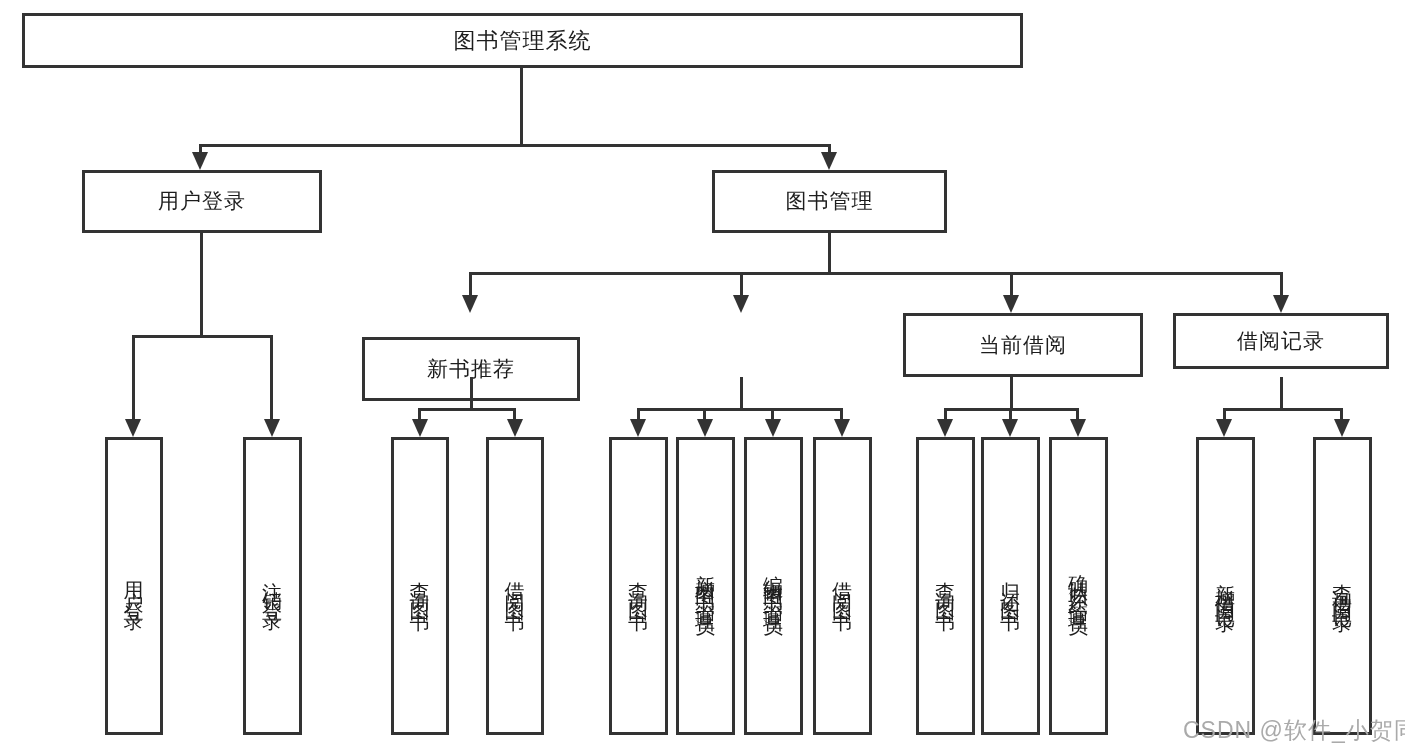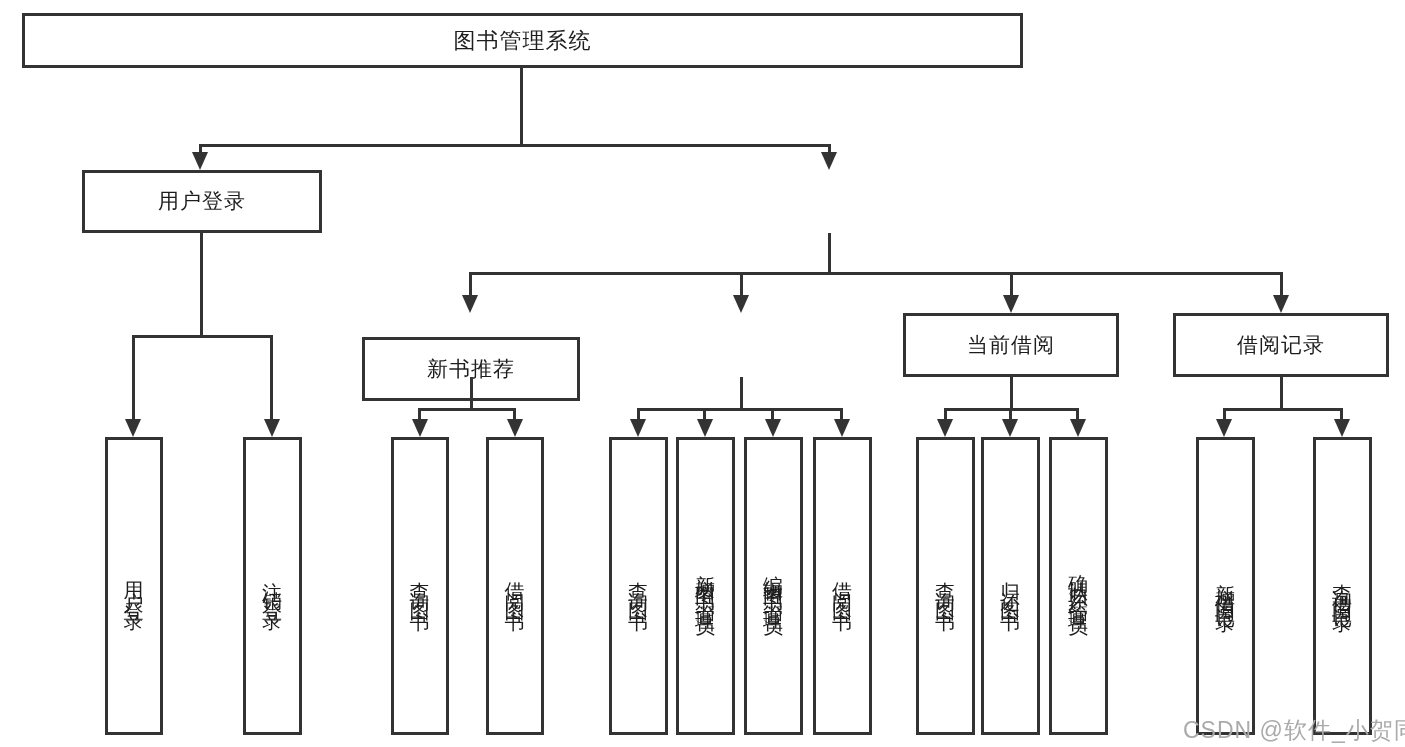--- a/index.html
+++ b/index.html
@@ -59,27 +59,28 @@
 </style>
 </head>
 <body>
 
 <div class="canvas">
 
   <div class="node node-h node-root" style="left:22px;top:13px;width:1001px;height:55px;">图书管理系统</div>
 
   <div class="node node-h" style="left:82px;top:170px;width:240px;height:63px;">用户登录</div>
 
+  <div class="node node-h" style="left:712px;top:170px;width:235px;height:63px;">图书管理</div>
 
   <div class="node node-h" style="left:362px;top:313px;width:218px;height:64px;margin-top:24px;">新书推荐</div>
 
 
-  <div class="node node-h" style="left:903px;top:313px;width:216px;height:64px;">当前借阅</div>
+  <div class="node node-h" style="left:903px;top:313px;width:240px;height:64px;">当前借阅</div>
 
-  <div class="node node-h" style="left:1173px;top:313px;width:216px;height:64px;">借阅记录</div>
+  <div class="node node-h" style="left:1173px;top:313px;width:216px;height:56px;">借阅记录</div>
 
   <div class="node node-v" style="left:105px;top:437px;width:58px;height:298px;">用户登录</div>
 
   <div class="node node-v" style="left:243px;top:437px;width:59px;height:298px;">注销登录</div>
 
   <div class="node node-v" style="left:391px;top:437px;width:58px;height:298px;">查询图书</div>
 
   <div class="node node-v" style="left:486px;top:437px;width:58px;height:298px;">借阅图书</div>
 
   <div class="node node-v" style="left:609px;top:437px;width:59px;height:298px;">查询图书</div>

